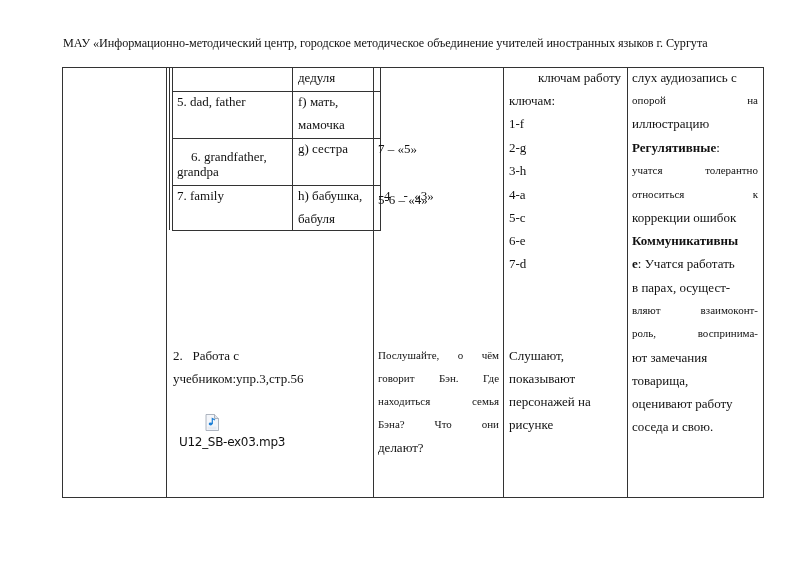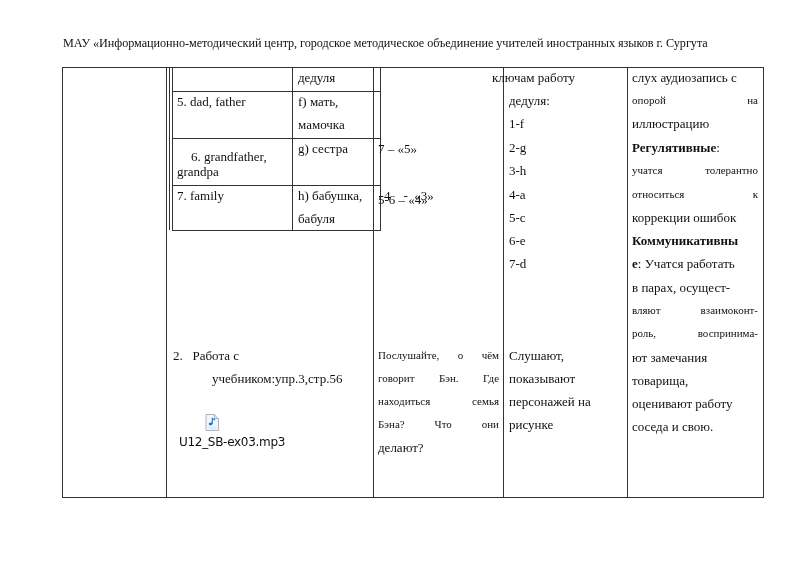--- a/index.html
+++ b/index.html
@@ -56,22 +56,22 @@
   <div class="txt" style="left:298px; top:207px;">бабуля</div>
 </div>
 
 <div>
   <div class="txt" style="left:378px; top:137px;">7 – «5»</div>
   <div class="txt" style="left:378px; top:160px;margin-top:28px;">5-6 – «4»</div>
   <div class="txt" style="left:384px; top:184px; white-space:pre;">4    -  «3»</div>
 </div>
 
 <div>
-  <div class="txt" style="left:492px; top:66px;">ключам работу</div>
-  <div class="txt" style="left:509px; top:89px;">дедуля:</div>
+  <div class="txt" style="left:538px; top:66px;">ключам работу</div>
+  <div class="txt" style="left:509px; top:89px;">ключам:</div>
   <div class="txt" style="left:509px; top:112px;">1-f</div>
   <div class="txt" style="left:509px; top:136px;">2-g</div>
   <div class="txt" style="left:509px; top:159px;">3-h</div>
   <div class="txt" style="left:509px; top:183px;">4-a</div>
   <div class="txt" style="left:509px; top:206px;">5-c</div>
   <div class="txt" style="left:509px; top:229px;">6-e</div>
   <div class="txt" style="left:509px; top:252px;">7-d</div>
 </div>
 
 <div>
@@ -88,21 +88,21 @@
   <div class="just" style="left:632px; top:299px; width:126px;">вляют взаимоконт-</div>
   <div class="just" style="left:632px; top:322px; width:126px;">роль, воспринима-</div>
   <div class="txt" style="left:632px; top:346px;">ют замечания</div>
   <div class="txt" style="left:632px; top:369px;">товарища,</div>
   <div class="txt" style="left:632px; top:392px;">оценивают работу</div>
   <div class="txt" style="left:632px; top:415px;">соседа и свою.</div>
 </div>
 
 <div>
   <div class="txt" style="left:173px; top:344px; white-space:pre;">2.   Работа с</div>
-  <div class="txt" style="left:173px; top:367px;margin-left:39px;">учебником:упр.3,стр.56</div>
+  <div class="txt" style="left:173px; top:367px;">учебником:упр.3,стр.56</div>
 
   <div>
     <svg class="file-icon" viewBox="0 0 14 17">
       <path d="M1 0.5 H9.5 L13.5 4.5 V16.5 H1 Z" fill="#f4f6fa" stroke="#9aa3b0" stroke-width="0.8"></path>
       <path d="M9.5 0.5 V4.5 H13.5" fill="#dfe4ec" stroke="#9aa3b0" stroke-width="0.8"></path>
       <ellipse cx="5.6" cy="10" rx="1.9" ry="1.4" fill="#1c7fd6"></ellipse>
       <path d="M7.3 10 V4.5 L10 6" fill="none" stroke="#1c7fd6" stroke-width="1.2"></path>
       <rect x="2.5" y="12.6" width="9" height="2.8" fill="#e7ebf2"></rect>
     </svg>
     <div class="file-label">U12_SB-ex03.mp3</div>

